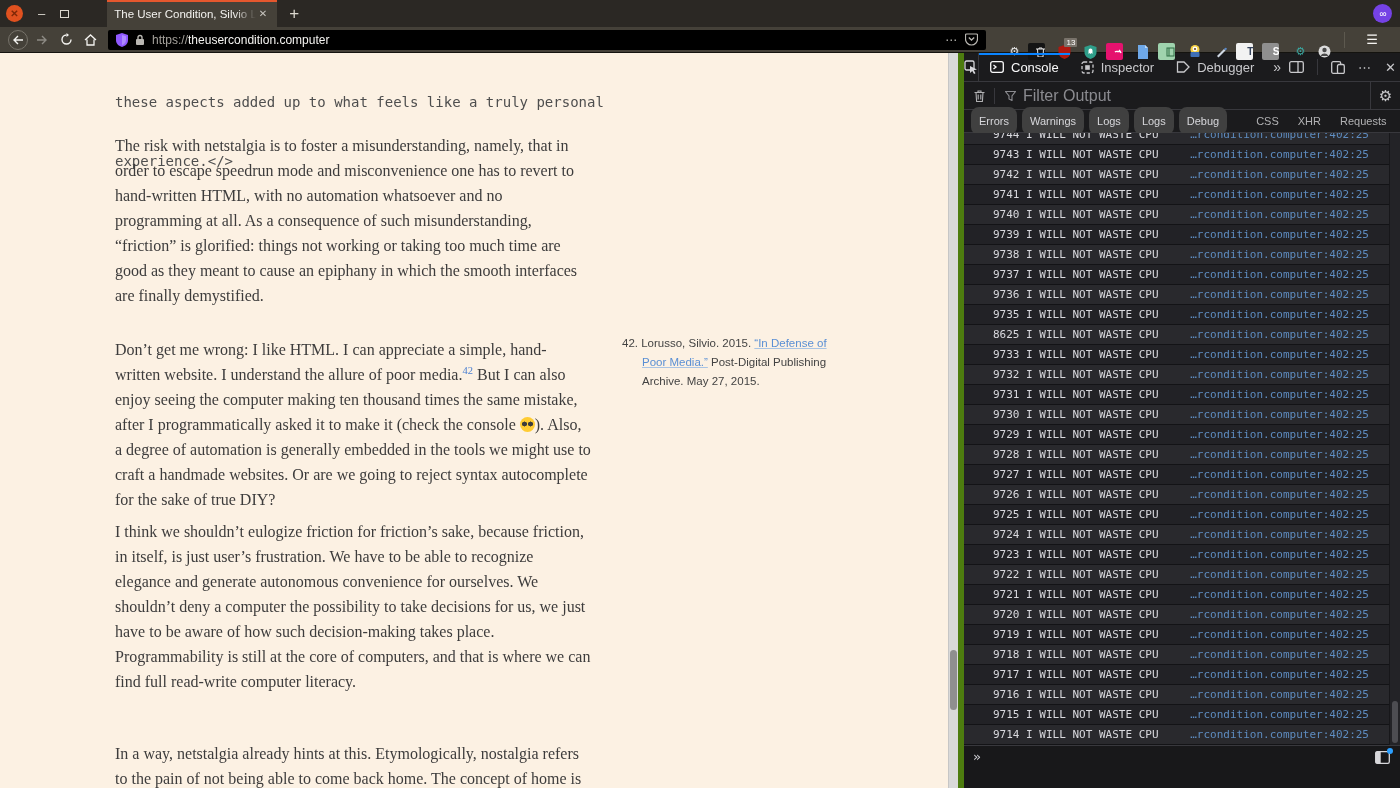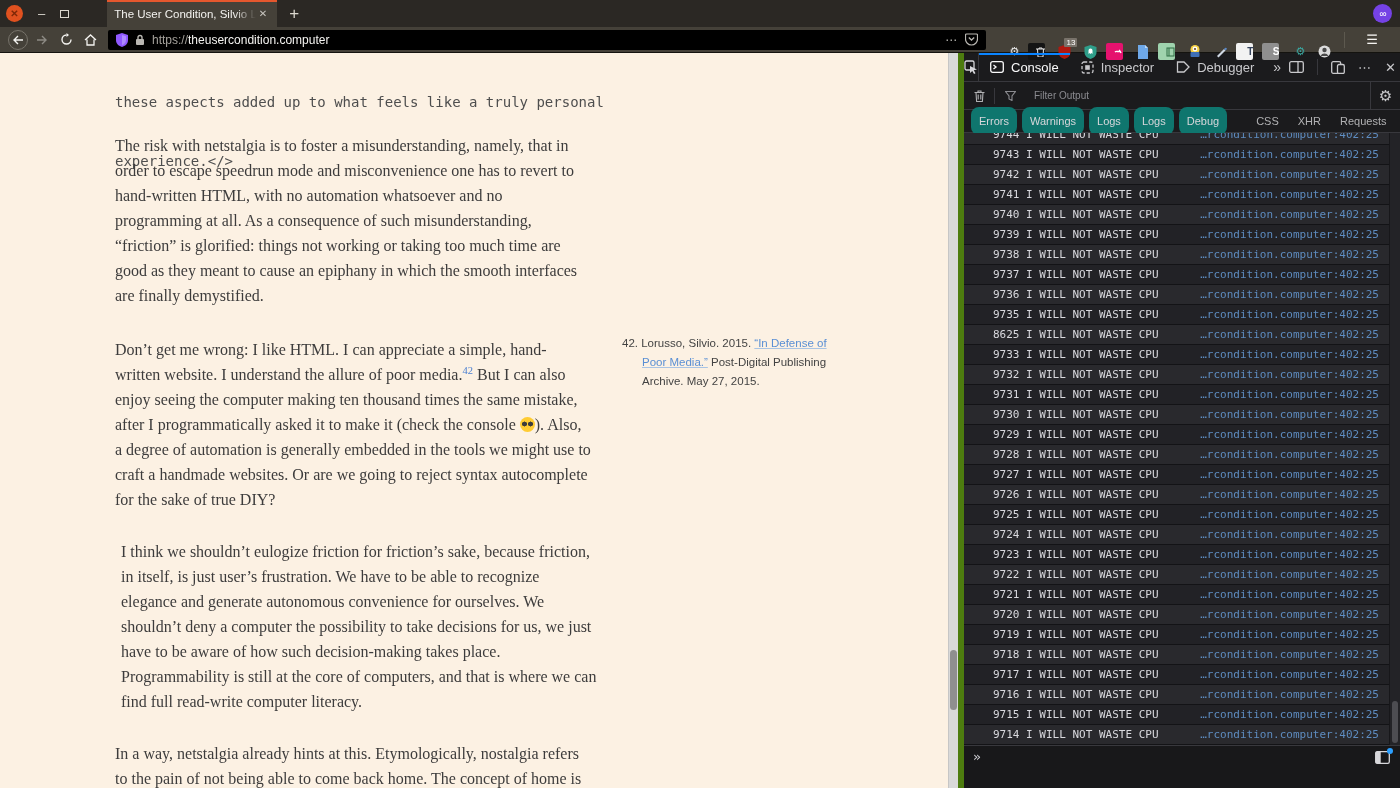--- a/index.html
+++ b/index.html
@@ -44,21 +44,21 @@
   .menu-sep{width:1px;height:16px;background:#5d594f;margin:0 4px;}
   .hamburger{color:#f5f4f1;font-size:13px;padding:0 8px;}
 
   
   .main{flex:1;display:flex;min-height:0;}
 
   
   .page{width:948px;background:var(--page-bg);position:relative;overflow:hidden;font-family:"Liberation Serif","DejaVu Serif",serif;}
   .code-snippet{position:absolute;left:115px;top:1px;font-family:"DejaVu Sans Mono",monospace;font-size:14px;line-height:19.5px;color:#4e4e4e;white-space:pre;}
   .para{position:absolute;left:115px;width:476px;font-size:16px;line-height:25px;color:var(--page-text);}
-  .p1{top:64px;} .p2{top:268px;} .p3{top:470px;margin-left:6px;} .p4{top:672px;}
+  .p1{top:64px;} .p2{top:268px;} .p3{top:450px;} .p4{top:672px;}
   sup.fnref{color:var(--sup-blue);font-size:10.5px;line-height:0;}
   .emoji-nerd{display:inline-block;width:15px;height:15px;border-radius:50%;vertical-align:-2px;
     background:radial-gradient(circle at 4.5px 7px,#3c3c3c 2.4px,rgba(0,0,0,0) 2.6px),
                radial-gradient(circle at 10.5px 7px,#3c3c3c 2.4px,rgba(0,0,0,0) 2.6px),
                #ffcc33;}
   .footnote{position:absolute;left:622px;top:281px;width:232px;font-family:"Liberation Sans",sans-serif;font-size:11.5px;line-height:19px;color:#434343;padding-left:20px;text-indent:-20px;}
   .footnote a{color:var(--link-blue);text-decoration:underline;text-decoration-color:#a9c4e4;}
 
   
   .page-scrollbar{width:10px;background:#d9d9d9;border-left:1px solid #c6c6c6;position:relative;}
@@ -73,31 +73,31 @@
   .dt-tab.active::before{content:'';position:absolute;top:0;left:0;right:0;height:2px;background:var(--devtools-accent);}
   .dt-more{display:flex;align-items:center;padding:0 8px;font-size:14px;color:#c9c9cc;}
   .dt-actions{margin-left:auto;display:flex;align-items:center;gap:13px;padding-right:10px;color:#c9c9cc;}
   .dt-actions .sep{width:1px;height:16px;background:#38383d;}
   .dt-x{font-size:13px;}
   .dt-dots{letter-spacing:1px;font-size:13px;}
 
   .dt-filterrow{height:28px;flex:0 0 auto;display:flex;align-items:center;background:#1b1b1d;border-bottom:1px solid #38383d;}
   .dt-trash{width:30px;display:flex;align-items:center;justify-content:center;color:#b1b1b3;}
   .dt-fsep{width:1px;height:16px;background:#38383d;}
-  .dt-filterinput{flex:1;display:flex;align-items:center;gap:18px;padding:0 10px;color:#8b8b90;font-size:10px;}
+  .dt-filterinput{flex:1;display:flex;align-items:center;gap:7px;padding:0 10px;color:#8b8b90;font-size:16px;}
   .dt-gear{width:30px;display:flex;align-items:center;justify-content:center;color:#c9c9cc;font-size:15px;border-left:1px solid #38383d;height:100%;}
 
   .dt-btnrow{height:23px;flex:0 0 auto;display:flex;align-items:center;gap:5px;padding:0 7px;background:#1b1b1d;border-bottom:1px solid #38383d;}
-  .fbtn{background:#0f766e;color:#d7d7db;font-size:11px;padding:8px 8px;border-radius:8px;}
+  .fbtn{background:#404040;color:#d7d7db;font-size:11px;padding:8px 8px;border-radius:8px;}
   .fcatsep{width:1px;height:15px;background:#38383d;margin:0 6px;}
   .fcat{color:#b1b1b3;font-size:11px;padding:0 7px;}
 
   .console-list{height:612px;flex:0 0 auto;overflow:hidden;position:relative;font-family:"DejaVu Sans Mono",monospace;font-size:11px;}
   .console-rows{margin-top:-8px;}
-  .console-row{height:20px;display:flex;align-items:center;padding:0 21px 0 29px;border-bottom:1px solid #131316;}
+  .console-row{height:20px;display:flex;align-items:center;padding:0 31px 0 29px;border-bottom:1px solid #131316;}
   .console-row.even{background:#29292d;}
   .console-row.odd{background:#222226;}
   .console-msg{flex:1;color:#d9d9de;white-space:nowrap;}
   .console-src{color:var(--devtools-link);white-space:nowrap;text-decoration:none;}
   .console-scrollbar{position:absolute;top:0;right:0;bottom:0;width:11px;background:#232327;border-left:1px solid #17171a;}
   .console-scroll-thumb{position:absolute;left:2px;right:2px;bottom:2px;height:42px;background:#4d4d52;border-radius:4px;}
 
   .dt-input{flex:1;background:#18181a;border-top:1px solid #38383d;position:relative;}
   .dt-prompt{position:absolute;left:9px;top:3px;color:#cfcfd4;font-size:13px;font-family:"DejaVu Sans Mono",monospace;}
   .dt-sidebar-toggle{position:absolute;right:10px;top:4px;color:#d7d7db;}

